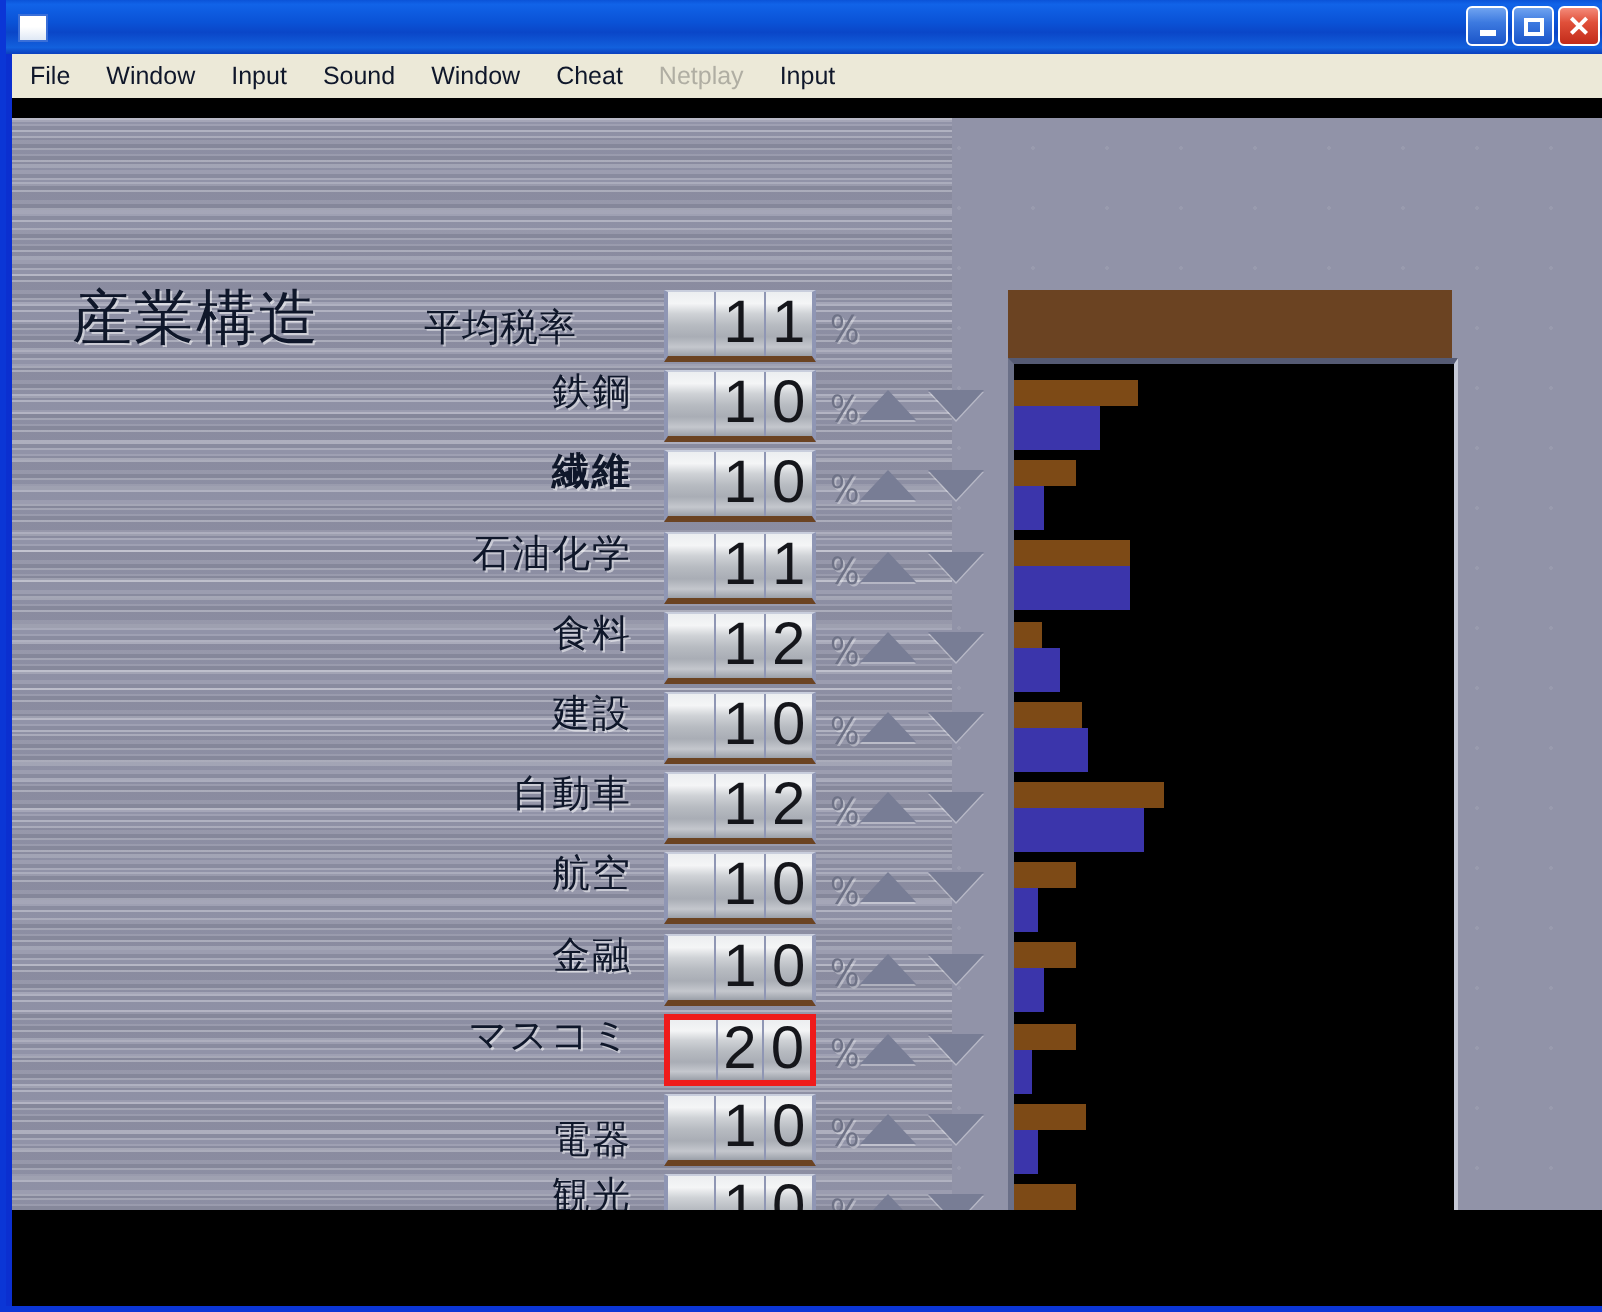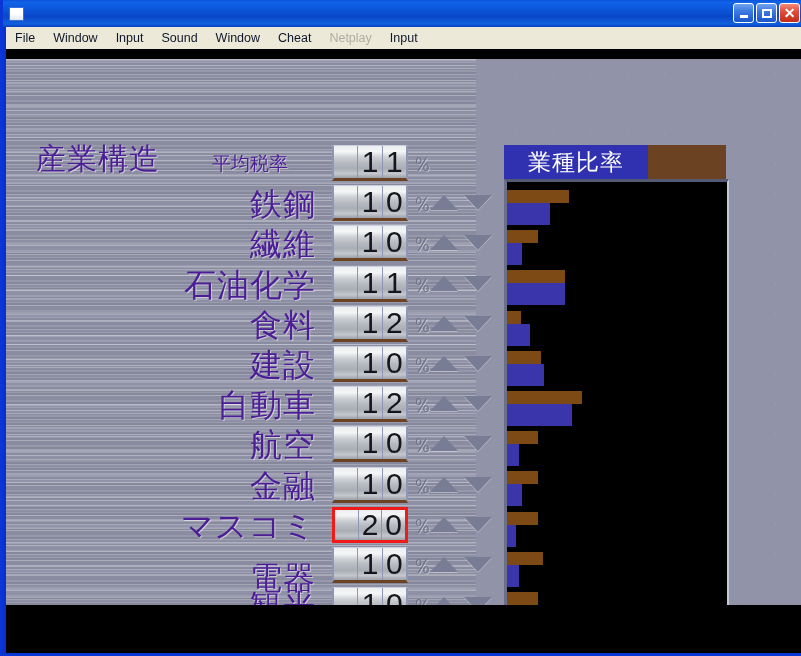--- a/index.html
+++ b/index.html
@@ -96,36 +96,36 @@
     background-size:37px 30px;
   }
 
   .letterbox-bottom{
     position:absolute;left:0;top:556px;width:795px;height:48px;background:#000;
   }
 
   
   .jp{
     font-family:"DejaVu Sans",sans-serif;
-    color:#4c1d95;
+    color:#0f172a;
     font-weight:normal;
     -webkit-font-smoothing:none;
     text-rendering:geometricPrecision;
     text-align:right;
   }
   .panel-title{
     position:absolute;left:30px;top:80px;font-size:30px;letter-spacing:1px;
     text-shadow:1px 1px 0 rgba(255,255,255,0.55);
   }
   .taxrate-label{
     position:absolute;left:206px;top:92px;font-size:19px;letter-spacing:0px;
     text-shadow:1px 1px 0 rgba(255,255,255,0.45);
   }
   .row-label{
-    position:absolute;font-size:32px;letter-spacing:1px;
+    position:absolute;font-size:19px;letter-spacing:1px;
     text-shadow:1px 1px 0 rgba(255,255,255,0.5);
     white-space:nowrap;
   }
 
   
   .vbox{
     position:absolute;left:326px;width:76px;height:36px;
     box-sizing:border-box;
     border-left:2px solid #8f96b4;
     border-right:2px solid #8f96b4;
@@ -250,21 +250,21 @@
           <div class="vbox" style="top: 126.2px;">
             <div class="vcell"></div>
             <div class="vcell">1</div>
             <div class="vcell">0</div>
           </div>
           <div class="pct" style="top: 132.2px;">％</div>
           <div class="arrows" style="top: 136.2px;">
             <div class="tri up"></div>
             <div class="tri down"></div>
           </div>
-          <div class="jp row-label" style="top: 164.4px; right: 485px;">繊維</div>
+          <div class="jp row-label" style="top: 164.4px; right: 485px; font-weight: bold;">繊維</div>
           <div class="vbox" style="top: 166.4px;">
             <div class="vcell"></div>
             <div class="vcell">1</div>
             <div class="vcell">0</div>
           </div>
           <div class="pct" style="top: 172.4px;">％</div>
           <div class="arrows" style="top: 176.4px;">
             <div class="tri up"></div>
             <div class="tri down"></div>
           </div>
@@ -363,21 +363,20 @@
             <div class="vcell">0</div>
           </div>
           <div class="pct" style="top: 534.2px;">％</div>
           <div class="arrows" style="top: 538.2px;">
             <div class="tri up"></div>
             <div class="tri down"></div>
           </div>
         </div>
 
       <div class="tabbar">
-        <div class="tab active">業種比率</div>
       </div>
 
       <div class="chartbox" id="chartbox">
           <div class="barrow" style="top: 8px; height: 36px;">
             <div class="bar-brown" style="top: 0px; width: 62px; background: rgb(125, 74, 22);"></div>
             <div class="bar-blue" style="top: 13px; width: 43px; background: rgb(59, 53, 171);"></div>
           </div>
           <div class="barrow" style="top: 48.2px; height: 36px;">
             <div class="bar-brown" style="top: 0px; width: 31px; background: rgb(125, 74, 22);"></div>
             <div class="bar-blue" style="top: 13px; width: 15px; background: rgb(59, 53, 171);"></div>

